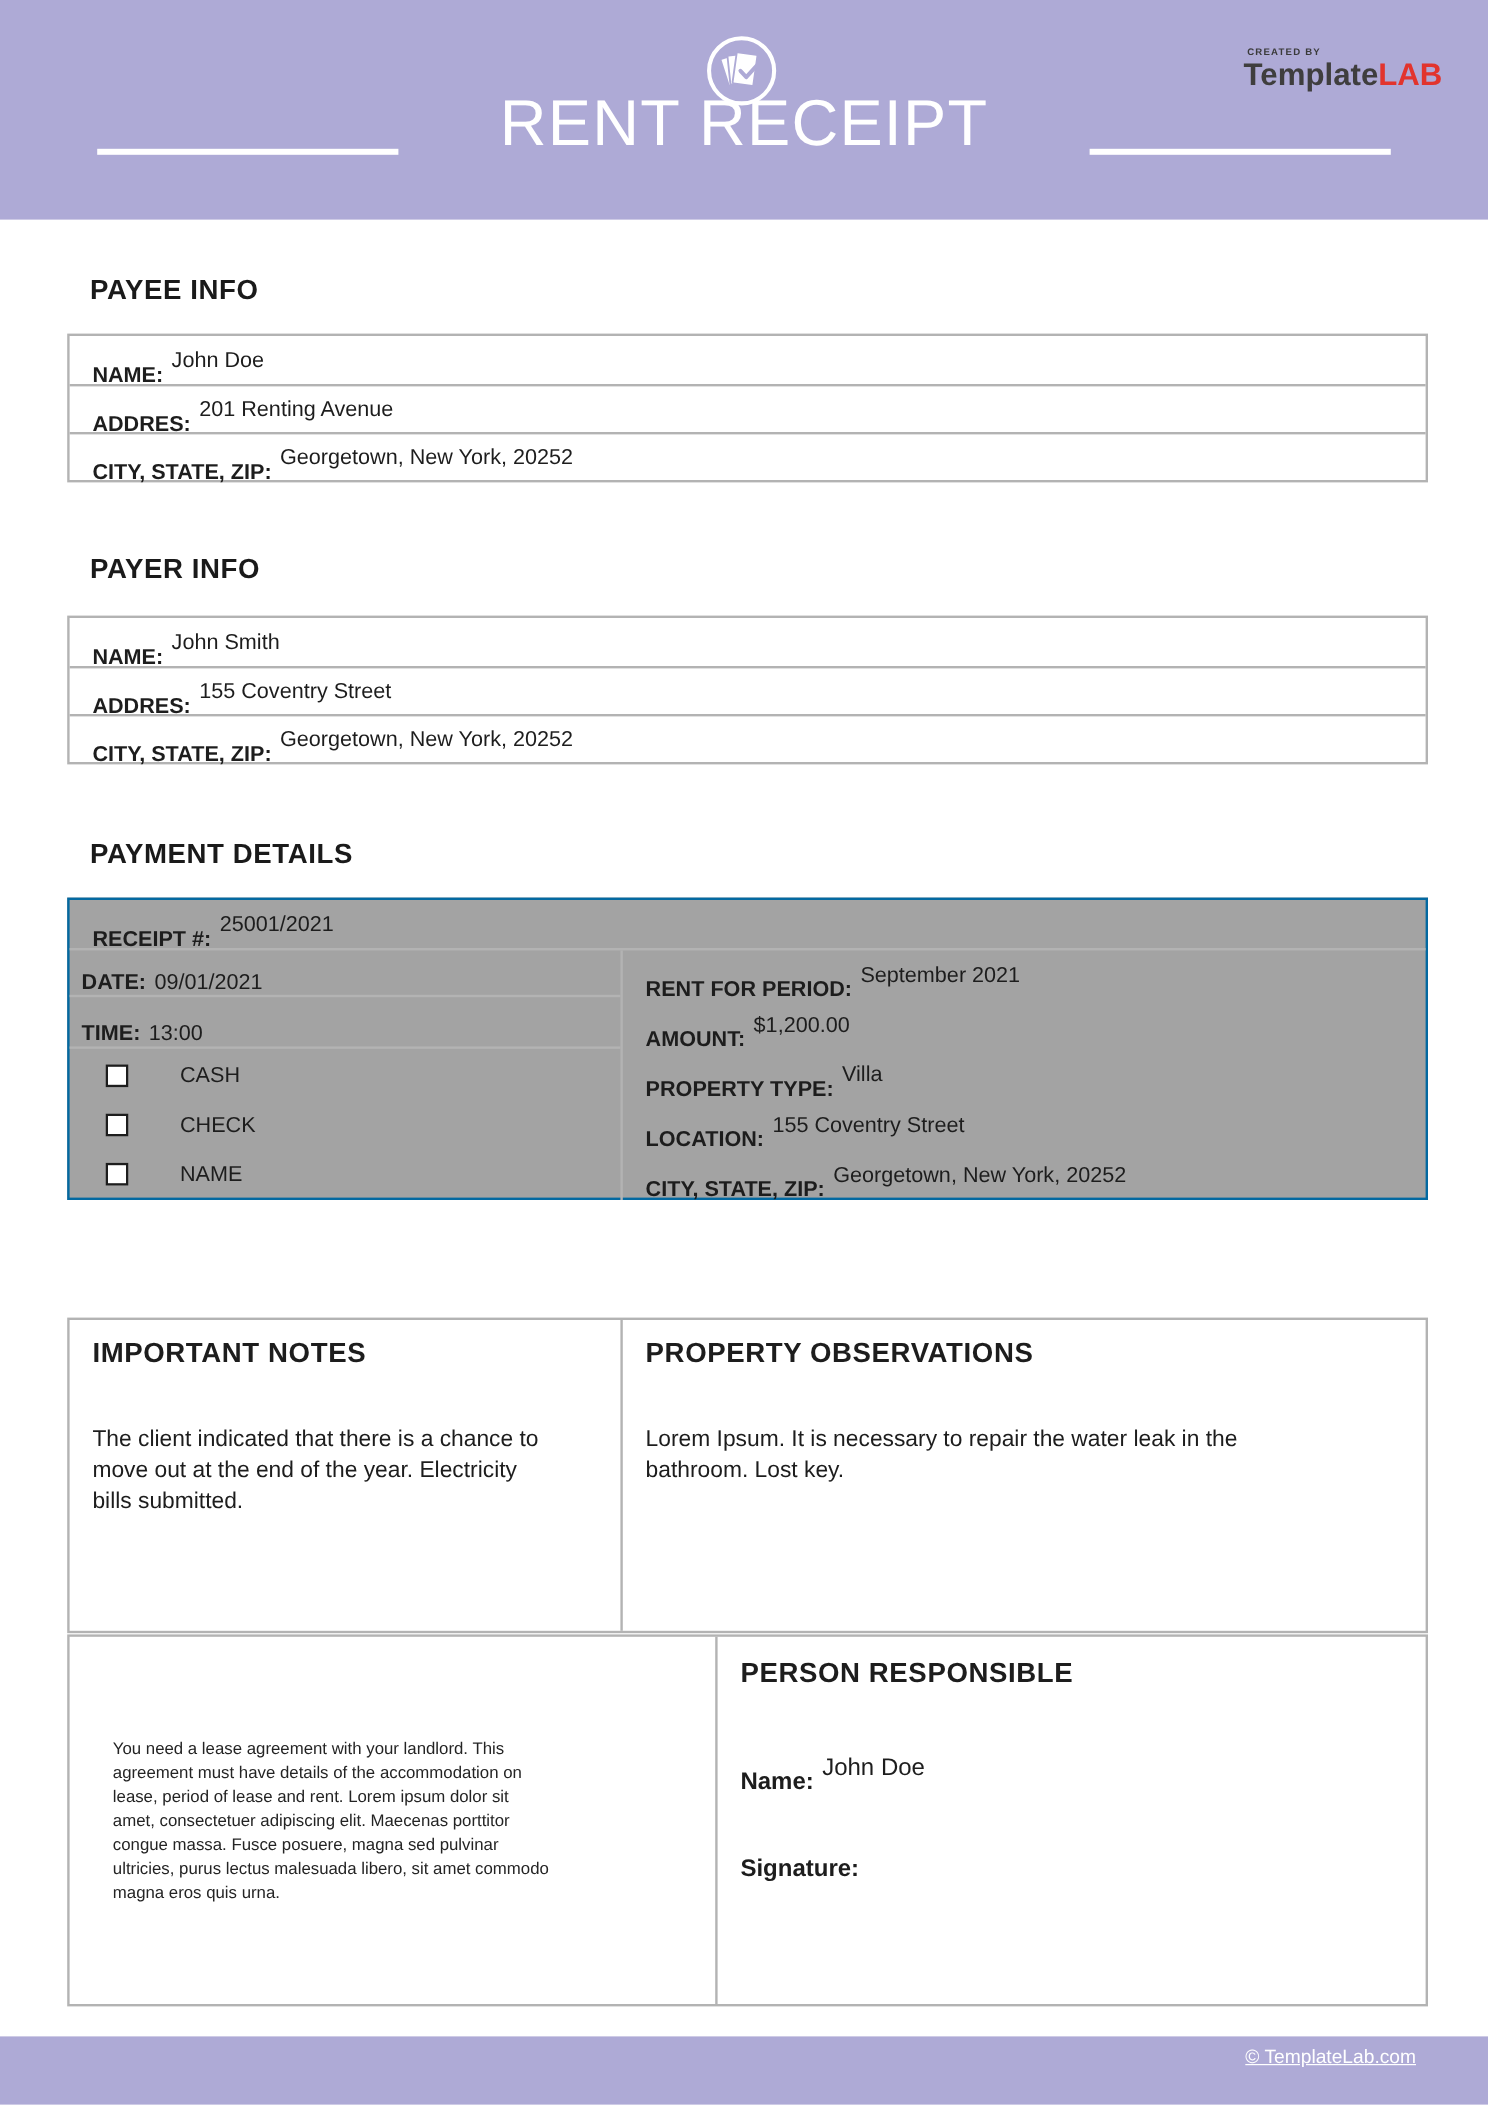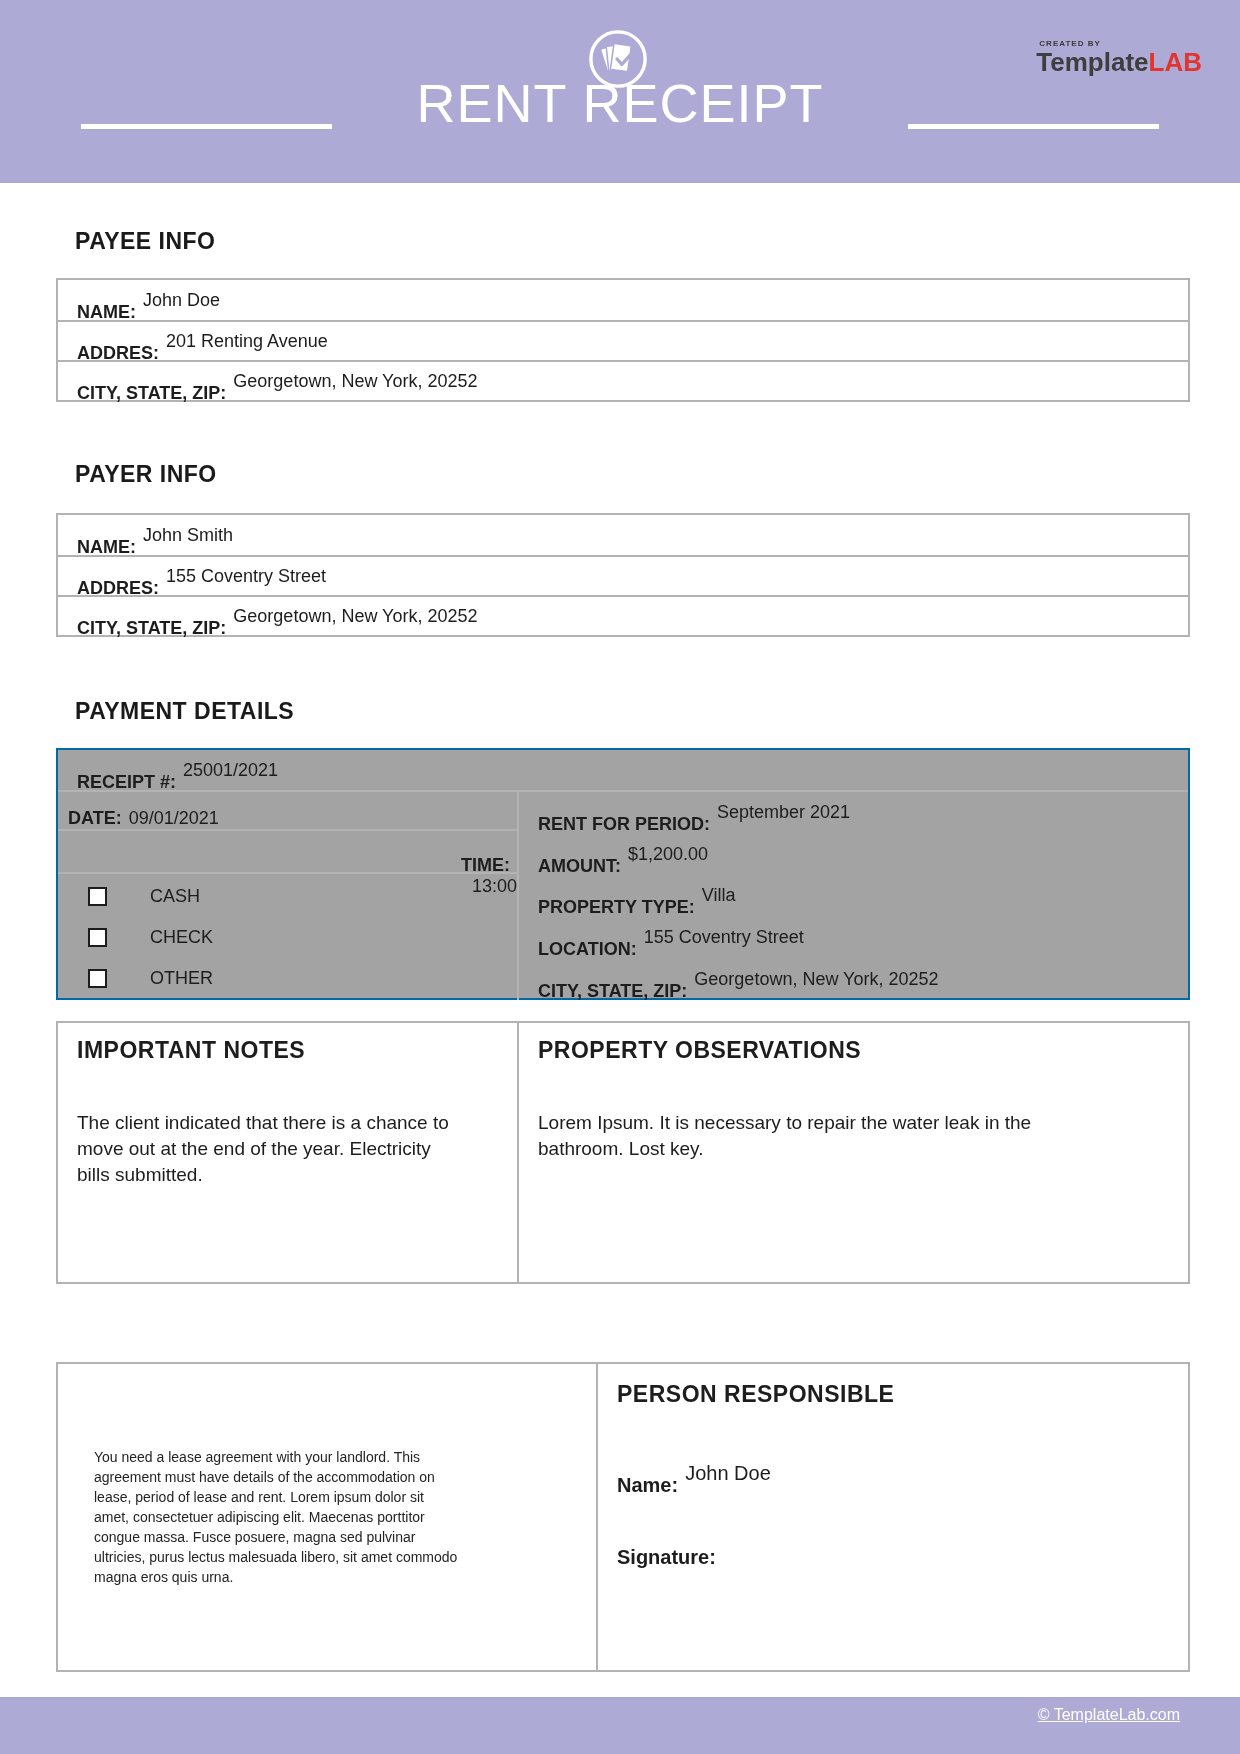--- a/index.html
+++ b/index.html
@@ -38,32 +38,32 @@
 
   
   .pd-table { position:absolute; left:56px; top:748px; width:1134px; height:252px;
               border:2px solid #0369a1; background:#a3a3a3; display:flex; flex-direction:column; }
   .pd-receipt { height:42px; border-bottom:2px solid #b3b3b3; display:flex; align-items:center;
                 padding-left:19px; font-size:18px; }
   .pd-body { flex:1; display:flex; }
   .pd-left { width:461px; border-right:2px solid #b3b3b3; display:flex; flex-direction:column; }
   .pd-row { height:39px; display:flex; align-items:flex-end; padding-left:10px;
             font-size:18px; border-bottom:2px solid #b3b3b3; }
-  .pd-row.time { height:43px;flex-direction:column; }
+  .pd-row.time { height:43px; }
   .pd-checks { flex:1; padding-top:2px; }
   .check-line { height:41px; display:flex; align-items:center; padding-left:30px; font-size:18px; }
   .checkbox { width:19px; height:19px; border:2px solid #1d1d1d; background:#fff;
               margin-right:43px; flex:0 0 auto; }
   .pd-right { flex:1; display:flex; flex-direction:column; padding-left:19px; }
   .pd-rline { height:41.6px; display:flex; align-items:center; font-size:18px; }
 
   
   .duo-box { position:absolute; left:56px; width:1134px; border:2px solid #b3b3b3;
              background:#fff; display:flex; }
-  .notes-box { top:1021px; height:263px; }
+  .notes-box { top:1098px; height:263px; }
   .duo-left  { width:461px; border-right:2px solid #b3b3b3; }
   .duo-right { flex:1; }
   .pad-col { padding:14px 0 0 19px; }
   .col-title { font-size:23px; font-weight:bold; letter-spacing:.5px; }
   .col-text { margin-top:46px; font-size:19px; line-height:26px; }
   .notes-box .duo-left  .col-text { width:378px; }
   .notes-box .duo-right .col-text { width:565px; }
 
   
   .bottom-box { top:1362px; height:310px; }
@@ -157,21 +157,21 @@
           <div class="check-line">
             <span class="checkbox"></span>
             <span>CASH</span>
           </div>
           <div class="check-line">
             <span class="checkbox"></span>
             <span>CHECK</span>
           </div>
           <div class="check-line">
             <span class="checkbox"></span>
-            <span>OTHER</span>
+            <span>NAME</span>
           </div>
         </div>
       </div>
       <div class="pd-right">
         <div class="pd-rline">
           <span class="lbl">RENT FOR PERIOD:</span>
           <span class="val">September 2021</span>
         </div>
         <div class="pd-rline">
           <span class="lbl">AMOUNT:</span>

